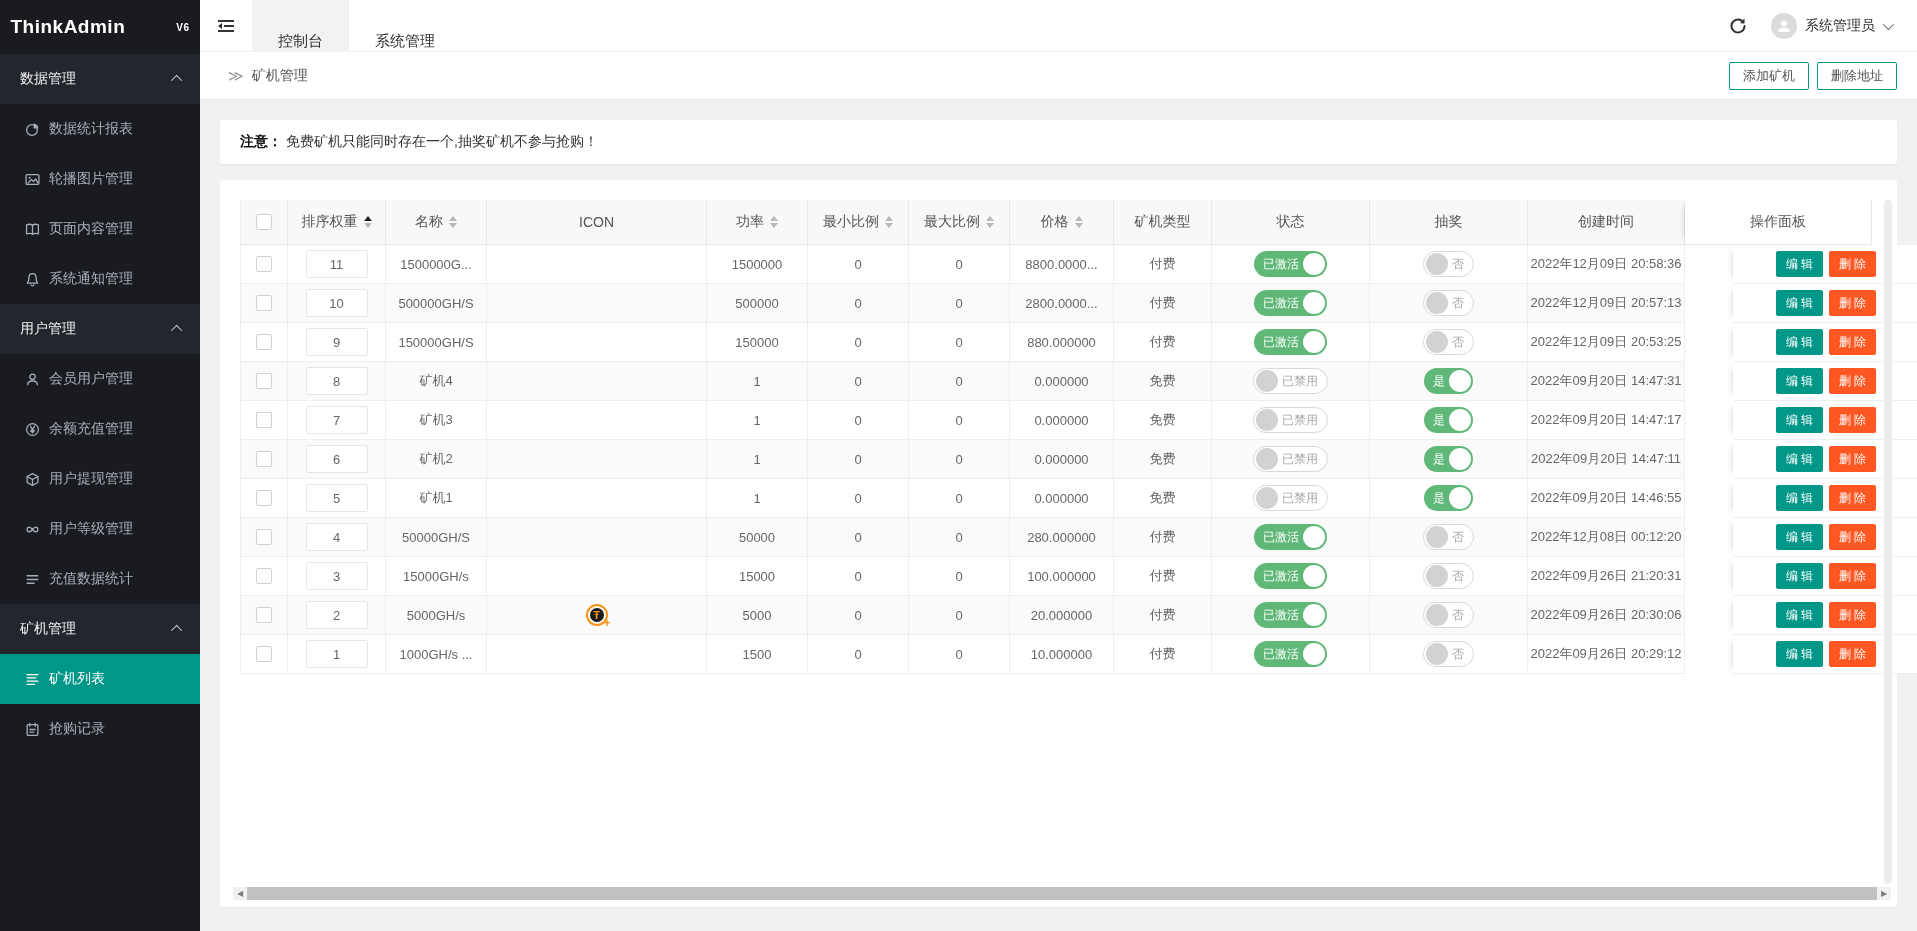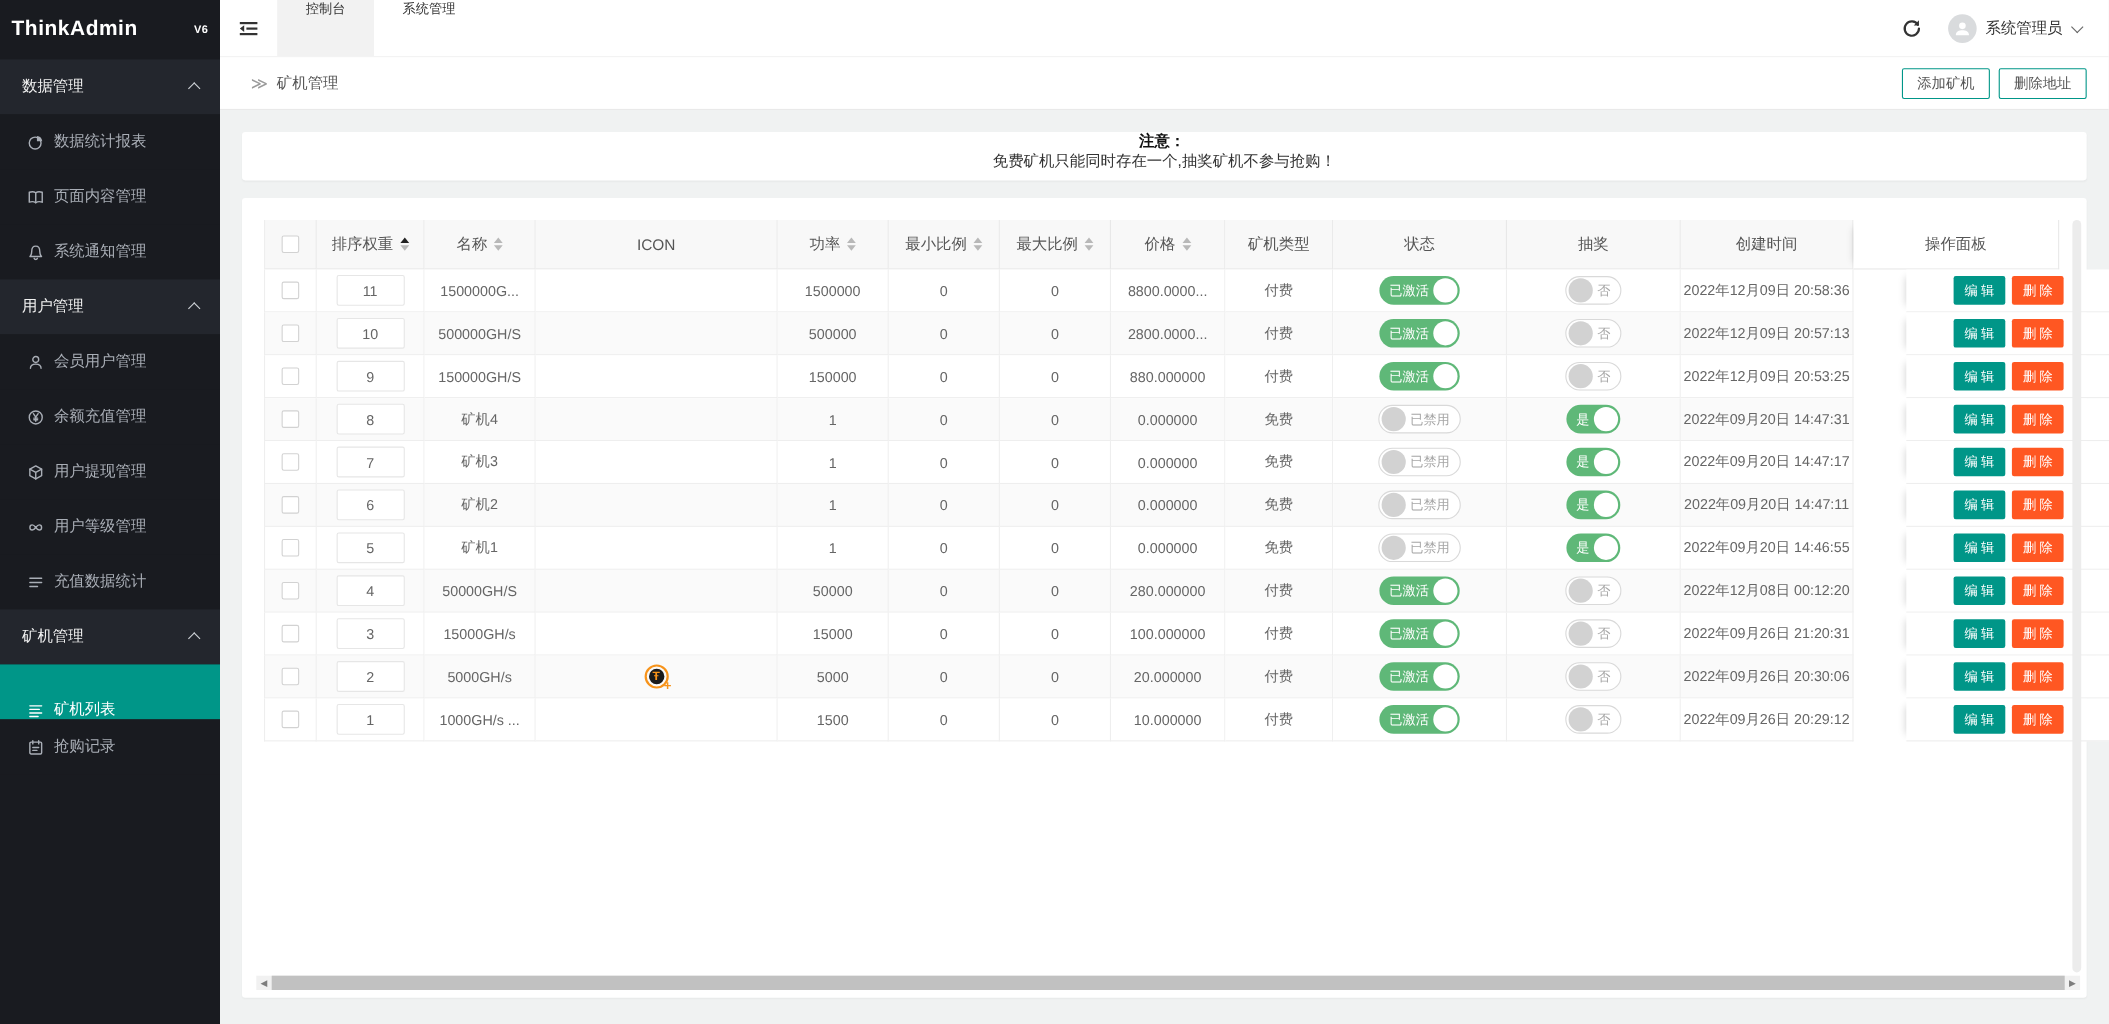--- a/index.html
+++ b/index.html
@@ -8,45 +8,45 @@
 
   
   .sidebar { position:absolute; left:0; top:0; width:200px; height:931px; background:#191b20; z-index:5; }
   .logo { height:54px; display:flex; align-items:center; justify-content:center; color:#fff; font-weight:bold; font-size:19px; letter-spacing:.5px;gap:48px; }
   .logo sup { font-size:10px; margin-left:3px; }
   .side-section-header { height:50px; display:flex; align-items:center; padding:0 18px 0 20px; background:#23262d; color:#f2f2f2; cursor:pointer; }
   .side-section-header .sec-label { flex:1; }
   .chev-up { width:8px; height:8px; border-left:1.5px solid #cfd3d8; border-top:1.5px solid #cfd3d8; transform:rotate(45deg) translateY(2px); }
   .side-item { height:50px; display:flex; align-items:center; padding-left:24px; color:#a9aeb6; cursor:pointer; background:#191b20; }
   .side-item .s-icon { width:16px; height:16px; margin-right:9px; display:inline-flex; align-items:center; justify-content:center; color:#a9aeb6; }
-  .side-item.active { background:#009688; color:#fff;align-items:flex-end; }
+  .side-item.active { background:#009688; color:#fff; }
   .side-item.active .s-icon { color:#fff; }
   .s-icon svg { width:15px; height:15px; }
 
   
   .main { position:absolute; left:200px; top:0; right:0; height:931px; }
   .tabbar { height:52px; background:#fff; display:flex; align-items:stretch; border-bottom:1px solid #f2f2f2; }
   .flex-icon { width:52px; display:flex; align-items:center; justify-content:center; cursor:pointer; }
-  .tab { padding:0 26px; display:flex; align-items:flex-start; font-size:12px; color:#333; cursor:pointer; }
+  .tab { padding:0 26px; display:flex; align-items:flex-end; font-size:15px; color:#333; cursor:pointer; }
   .tab.active { background:#f2f2f2; }
   .tabbar-right { margin-left:auto; display:flex; align-items:center; padding-right:26px; gap:22px;text-align:right; }
   .refresh { width:22px; height:22px; cursor:pointer; display:flex; align-items:center; justify-content:center; }
   .userbox { display:flex; align-items:center; gap:8px; cursor:pointer; }
   .avatar { width:26px; height:26px; border-radius:50%; background:#d9dbdd; display:flex; align-items:center; justify-content:center; }
   .uname { color:#333; }
   .chev-down { width:8px; height:8px; border-right:1.5px solid #666; border-bottom:1.5px solid #666; transform:rotate(45deg) translateY(-2px); }
 
   .crumbbar { height:48px; background:#fff; border-bottom:1px solid #e9e9e9; display:flex; align-items:center; padding:0 20px 0 28px; }
   .crumb-chev { color:#9a9a9a; font-size:15px; margin-right:8px; }
   .crumb-title { color:#555; }
   .crumb-actions { margin-left:auto; display:flex; gap:8px; }
   .btn-outline { height:28px; padding:0 13px; background:#fff; border:1px solid #009688; border-radius:2px; color:#555; font-size:13px; cursor:pointer; font-family:inherit; }
 
   .content { position:absolute; top:100px; bottom:0; left:0; right:0; background:#f0f2f2; }
-  .notice-card { margin:20px 20px 0 20px; height:44px; background:#fff; border-radius:3px; box-shadow:0 1px 2px rgba(0,0,0,.04); display:flex; align-items:center; padding:0 20px; font-size:14px;flex-direction:column; }
+  .notice-card { margin:20px 20px 0 20px; height:44px; background:#fff; border-radius:3px; box-shadow:0 1px 2px rgba(0,0,0,.04); display:flex; align-items:center; padding:0 20px; font-size:14px; }
   .notice-card b { color:#111; margin-right:4px; }
   .notice-card span { color:#333; }
 
   .table-card { position:relative; margin:16px 20px 0 20px; height:727px; background:#fff; border-radius:3px; box-shadow:0 1px 2px rgba(0,0,0,.04); }
   .tbl-wrap { position:absolute; left:20px; top:20px; }
   .tr, .thr { display:flex; }
   .th, .td { border-right:1px solid #eee; border-bottom:1px solid #eee; display:flex; align-items:center; justify-content:center; white-space:nowrap; }
   .thr .th:first-child, .tr .td:first-child { border-left:1px solid #eee; }
   .thr { height:45px; }
   .thr .th { background:#f8f8f8; border-color:#e8e8e8; color:#555; font-size:14px; }
@@ -102,20 +102,30 @@
         <span class="chev-up"></span>
       </div>
       <div class="side-item">
         <span class="s-icon">
           <svg viewBox="0 0 14 14">
             <circle cx="6.5" cy="7.5" r="5" fill="none" stroke="currentColor" stroke-width="1.2" stroke-linecap="round" stroke-linejoin="round"></circle>
             <path d="M8 1.5 A5 5 0 0 1 12.5 6 L8 6 Z" fill="currentColor"></path>
           </svg>
         </span>
         <span>数据统计报表</span>
+      </div>
+      <div class="side-item">
+        <span class="s-icon">
+          <svg viewBox="0 0 14 14">
+            <rect x="1" y="2.5" width="12" height="9" rx="1" fill="none" stroke="currentColor" stroke-width="1.2" stroke-linecap="round" stroke-linejoin="round"></rect>
+            <circle cx="4.3" cy="5.4" r="1" fill="currentColor"></circle>
+            <path d="M3 10.2 L6 7 L8 9 L10 6.5 L12 10.2" fill="none" stroke="currentColor" stroke-width="1.2" stroke-linecap="round" stroke-linejoin="round"></path>
+          </svg>
+        </span>
+        <span>轮播图片管理</span>
       </div>
       <div class="side-item">
         <span class="s-icon">
           <svg viewBox="0 0 14 14">
             <path d="M7 3 C5.5 1.9 3 2.1 1.5 2.6 V11 C3 10.5 5.5 10.4 7 11.5 C8.5 10.4 11 10.5 12.5 11 V2.6 C11 2.1 8.5 1.9 7 3 Z" fill="none" stroke="currentColor" stroke-width="1.2" stroke-linecap="round" stroke-linejoin="round"></path>
             <path d="M7 3 V11.5" fill="none" stroke="currentColor" stroke-width="1.2" stroke-linecap="round" stroke-linejoin="round"></path>
           </svg>
         </span>
         <span>页面内容管理</span>
       </div>

